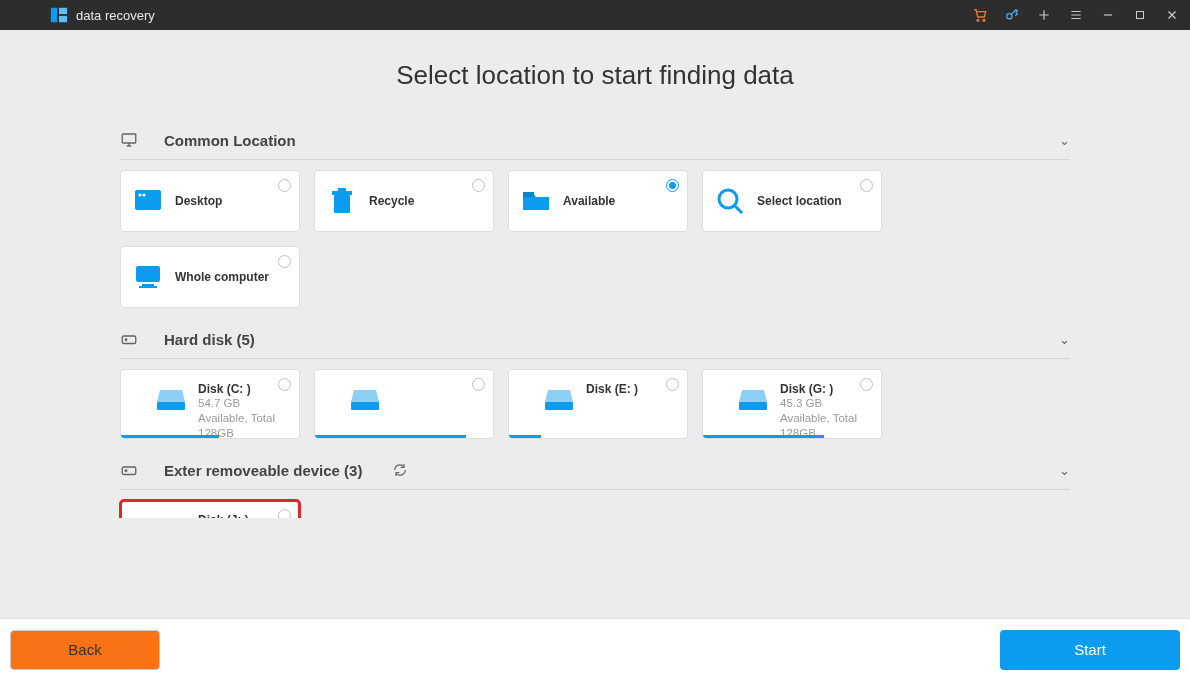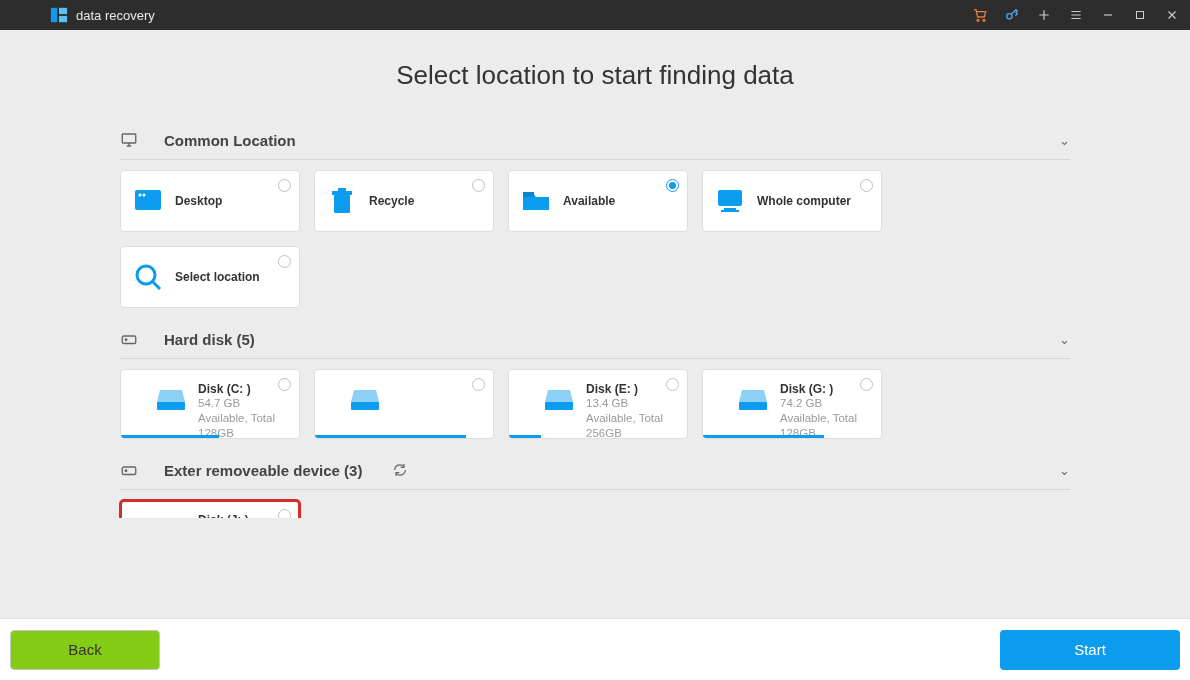--- a/index.html
+++ b/index.html
@@ -27,21 +27,21 @@
   .card-title { font-size: 12px; color: #333; white-space: nowrap; font-weight: bold; }
   .card-sub { font-size: 11.5px; color: #9a9a9a; line-height: 1.3; }
   .radio { position: absolute; top: 8px; right: 8px; width: 13px; height: 13px; border: 1px solid #bfbfbf; border-radius: 50%; display: flex; align-items:center; justify-content:center; }
   .radio.selected { border-color: #0c9cef; }
   .radio.selected::after { content:""; width: 7px; height: 7px; background:#0c9cef; border-radius:50%; }
   .progress { position: absolute; left:0; bottom:0; height:3px; background:#0c9cef; border-radius: 0 0 0 4px; }
   .sec-icon { width:18px; height:18px; display:inline-flex; }
   .refresh { width:16px; height:16px; display:inline-flex; margin-left:4px; }
   .footer { position: absolute; left:0; right:0; bottom:0; height:62px; background:#fff; border-top:1px solid #e2e2e2; display:flex; align-items:center; justify-content:space-between; padding: 0 10px; }
   .btn { height: 40px; border-radius: 4px; font-size: 15px; display:flex; align-items:center; justify-content:center; cursor:pointer; }
-  .btn-back { width: 150px; border:1px solid #c7c7c7; background:#84cc16; color:#333; }
+  .btn-back { width: 150px; border:1px solid #c7c7c7; background:#f97316; color:#333; }
   .btn-start { width: 180px; background:#0c9cef; color:#fff; border:none; }
 </style>
 </head>
 <body>
 
 <div class="titlebar">
   <div class="titlebar-left">
     <span class="logo">
       <svg viewBox="0 0 20 20">
           <rect x="1" y="2" width="7" height="16" fill="#0c9cef"></rect>
@@ -143,42 +143,42 @@
             <rect x="4" y="8" width="11" height="5" fill="#0b86cc"></rect>
           </svg>
         </span>
       <div class="card-text">
           <span class="card-title">Available</span>
         </div>
     </div>
     <div class="card">
       <span class="radio"></span>
       <span class="card-icon">
+          <svg viewBox="0 0 34 34" fill="none" stroke="#0c9cef" stroke-width="3">
+            <circle cx="15" cy="15" r="9"></circle>
+            <path d="M22 22l7 7"></path>
+          </svg>
+        </span>
+      <div class="card-text">
+          <span class="card-title">Select location</span>
+        </div>
+    </div>
+    <div class="card">
+      <span class="radio"></span>
+      <span class="card-icon">
           <svg viewBox="0 0 34 34">
             <rect x="5" y="6" width="24" height="16" rx="2" fill="#0c9cef"></rect>
             <rect x="11" y="24" width="12" height="2" fill="#0c9cef"></rect>
             <rect x="8" y="26" width="18" height="2" fill="#0c9cef"></rect>
           </svg>
         </span>
       <div class="card-text">
           <span class="card-title">Whole computer</span>
         </div>
     </div>
-    <div class="card">
-      <span class="radio"></span>
-      <span class="card-icon">
-          <svg viewBox="0 0 34 34" fill="none" stroke="#0c9cef" stroke-width="3">
-            <circle cx="15" cy="15" r="9"></circle>
-            <path d="M22 22l7 7"></path>
-          </svg>
-        </span>
-      <div class="card-text">
-          <span class="card-title">Select location</span>
-        </div>
-    </div>
   </div>
 
   <div class="section-header">
     <div class="section-header-left">
       <span class="sec-icon">
           <svg viewBox="0 0 24 24" fill="none" stroke="#666" stroke-width="1.8">
             <rect x="3" y="8" width="18" height="10" rx="2"></rect>
             <circle cx="8" cy="13" r="1"></circle>
           </svg>
         </span>
@@ -215,35 +215,34 @@
     <div class="card tall">
       <span class="radio"></span>
       <span class="card-icon">
           <svg viewBox="0 0 34 34">
             <path d="M6 8h22l3 12H3z" fill="#8dd0f5"></path>
             <rect x="3" y="20" width="28" height="8" rx="1" fill="#0c9cef"></rect>
           </svg>
         </span>
       <div class="card-text">
           <span class="card-title">Disk (E: )</span>
-          <span class="card-sub">13.4 GB Available, Total 256GB</span>
         </div>
       <div class="progress" style="width:18%"></div>
     </div>
     <div class="card tall">
       <span class="radio"></span>
       <span class="card-icon">
           <svg viewBox="0 0 34 34">
             <path d="M6 8h22l3 12H3z" fill="#8dd0f5"></path>
             <rect x="3" y="20" width="28" height="8" rx="1" fill="#0c9cef"></rect>
           </svg>
         </span>
       <div class="card-text">
           <span class="card-title">Disk (G: )</span>
-          <span class="card-sub">74.2 GB Available, Total 128GB</span>
+          <span class="card-sub">45.3 GB Available, Total 128GB</span>
         </div>
       <div class="progress" style="width:68%"></div>
     </div>
   </div>
 
   <div class="section-header">
     <div class="section-header-left">
       <span class="sec-icon">
           <svg viewBox="0 0 24 24" fill="none" stroke="#666" stroke-width="1.8">
             <rect x="3" y="8" width="18" height="10" rx="2"></rect>

